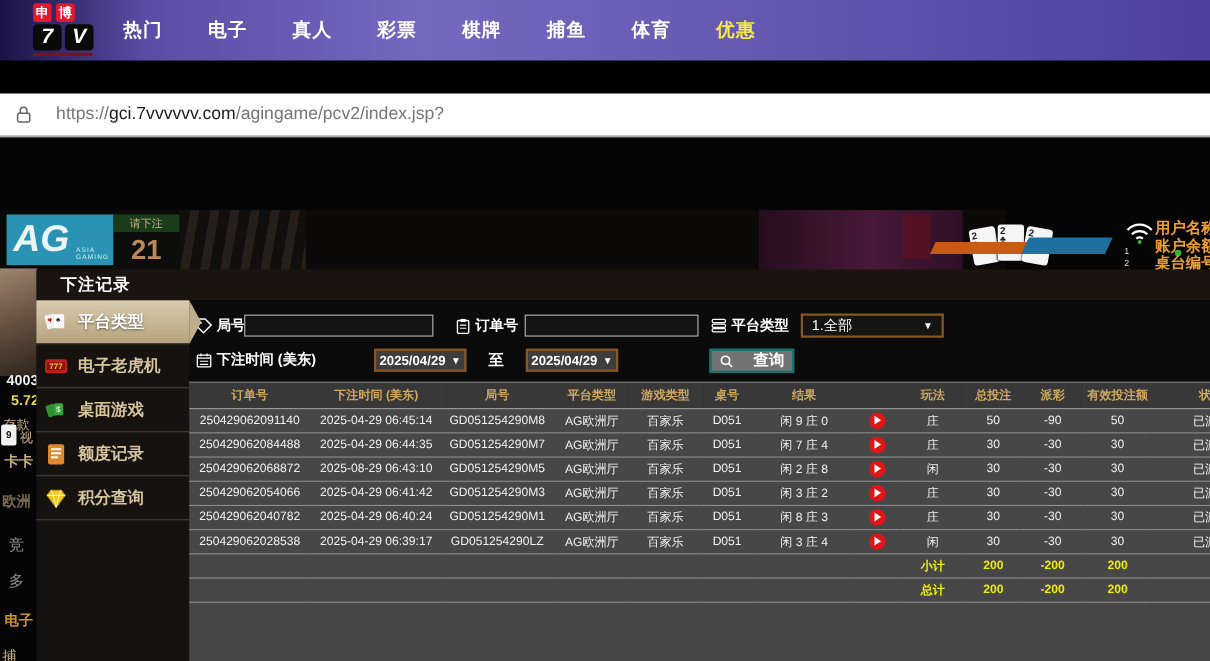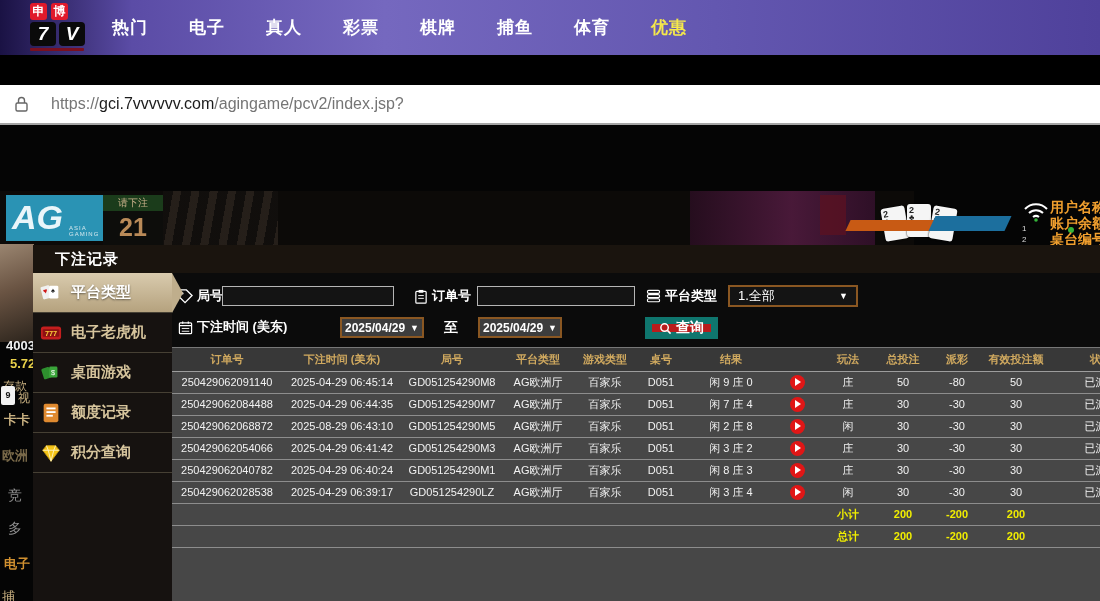--- a/index.html
+++ b/index.html
@@ -113,22 +113,22 @@
   .tbox { position:absolute; height:20px; background:#141414; border:1px solid #b5b5b5; color:#fff;
           font-size:12px; padding:0 4px; outline:none; font-family:inherit; }
   .selbox { position:absolute; height:22px; background:#141414; border:2px solid #8a5722; color:#fff;
             font-size:13px; display:flex; align-items:center; justify-content:space-between;
             padding:0 8px; cursor:pointer; }
   .caret { font-size:9px; color:#fff; }
   .datebox { position:absolute; height:21px; background:#3d3d3d; border:2px solid #8a5722; color:#fff;
              font-size:12px; font-weight:bold; display:flex; align-items:center; justify-content:center;
              gap:5px; cursor:pointer; }
   .zhi { position:absolute; color:#fff; font-size:14px; font-weight:bold; }
-  .search-btn { position:absolute; height:22px; padding:0 7px; background:#b91c1c; border:7px solid #0f766e;
-                color:#fff; font-size:14px; font-weight:bold; display:flex; align-items:center; gap:4px; cursor:pointer; }
+  .search-btn { position:absolute; height:22px; padding:0 7px; background:#737373; border:2px solid #0f766e;
+                color:#fff; font-size:14px; font-weight:bold; display:flex; align-items:center; gap:18px; cursor:pointer; }
 
   
   .table-wrap { position:absolute; left:0; top:74px; right:0; bottom:0; background:#474747; border-top:1px solid #777; }
   table.bets { border-collapse:collapse; table-layout:fixed; width:984px; font-size:11px; }
   table.bets th { height:23px; background:#383838; color:#d0a95f; font-weight:bold;
                   border-bottom:1px solid #9d9d9d; white-space:nowrap; overflow:hidden; }
   table.bets td { height:22px; color:#f2f2f2; text-align:center; border-bottom:1px solid #8d8d8d;
                   white-space:nowrap; overflow:hidden; }
   td.payout { color:#8ed32f; }
   td.status { color:#00dd44; }
@@ -389,21 +389,21 @@
                     <td>GD051254290M8</td>
                     <td>AG欧洲厅</td>
                     <td>百家乐</td>
                     <td>D051</td>
                     <td>闲 9 庄 0</td>
                     <td><span class="play-btn">
                         <span class="tri"></span>
                       </span></td>
                     <td>庄</td>
                     <td>50</td>
-                    <td class="payout">-80</td>
+                    <td class="payout">-90</td>
                     <td>50</td>
                     <td class="status">已派彩</td>
                   </tr>
                   <tr>
                     <td>250429062084488</td>
                     <td>2025-04-29 06:44:35</td>
                     <td>GD051254290M7</td>
                     <td>AG欧洲厅</td>
                     <td>百家乐</td>
                     <td>D051</td>

